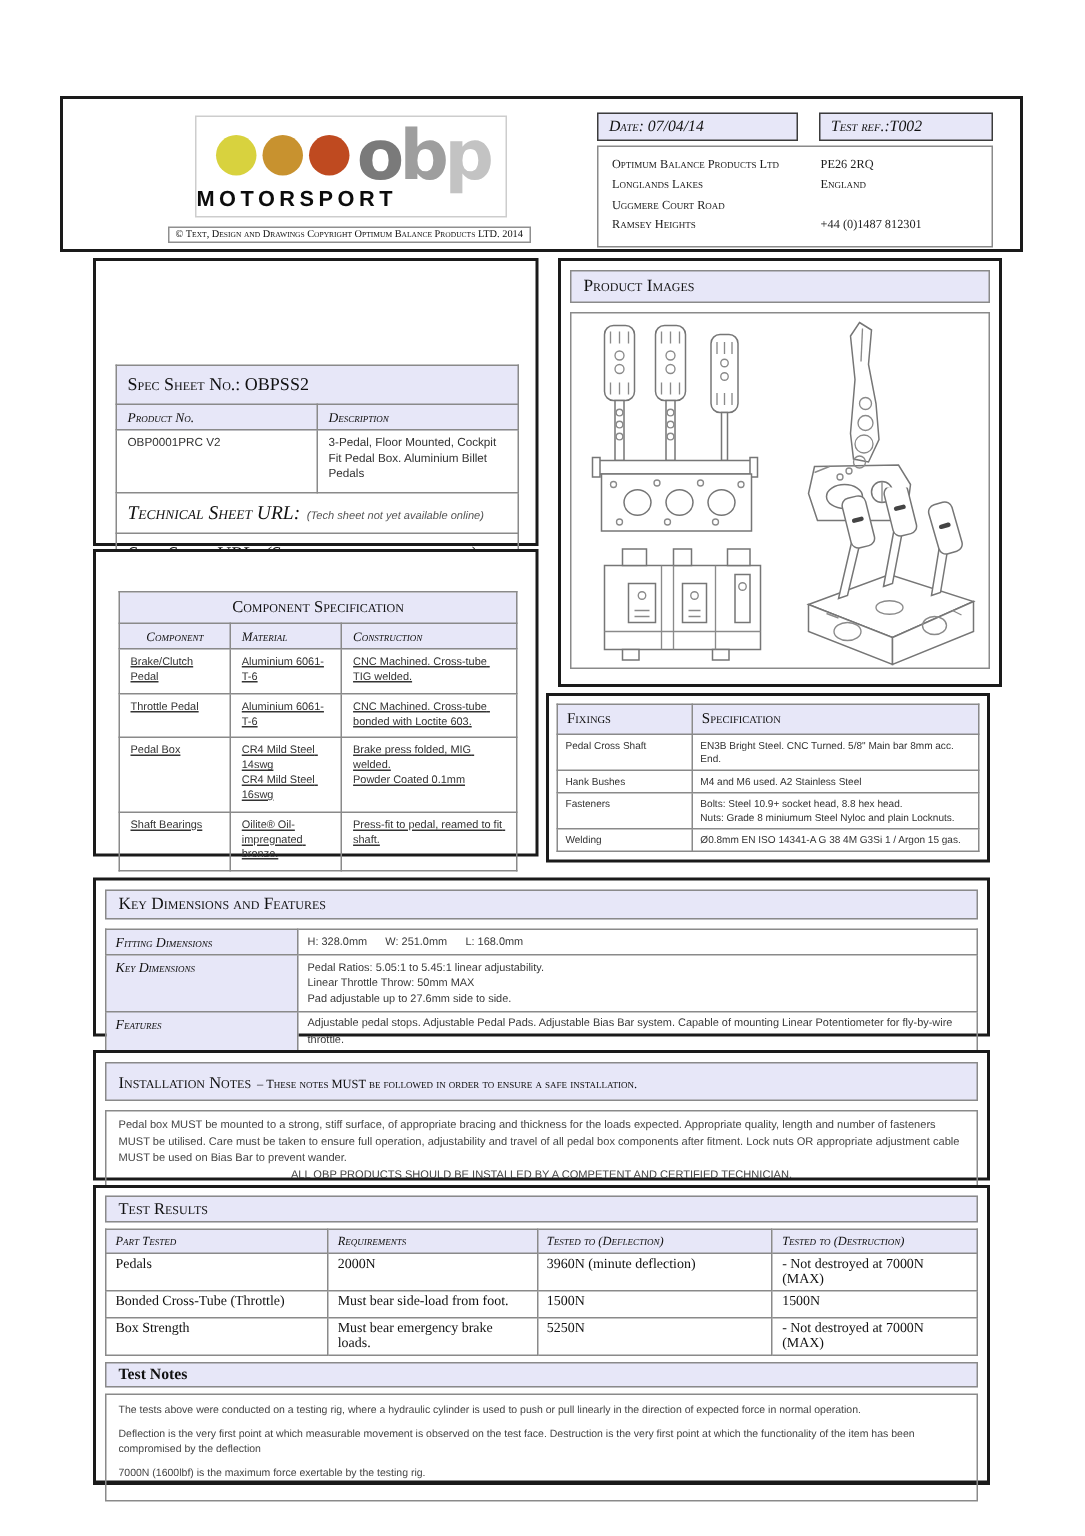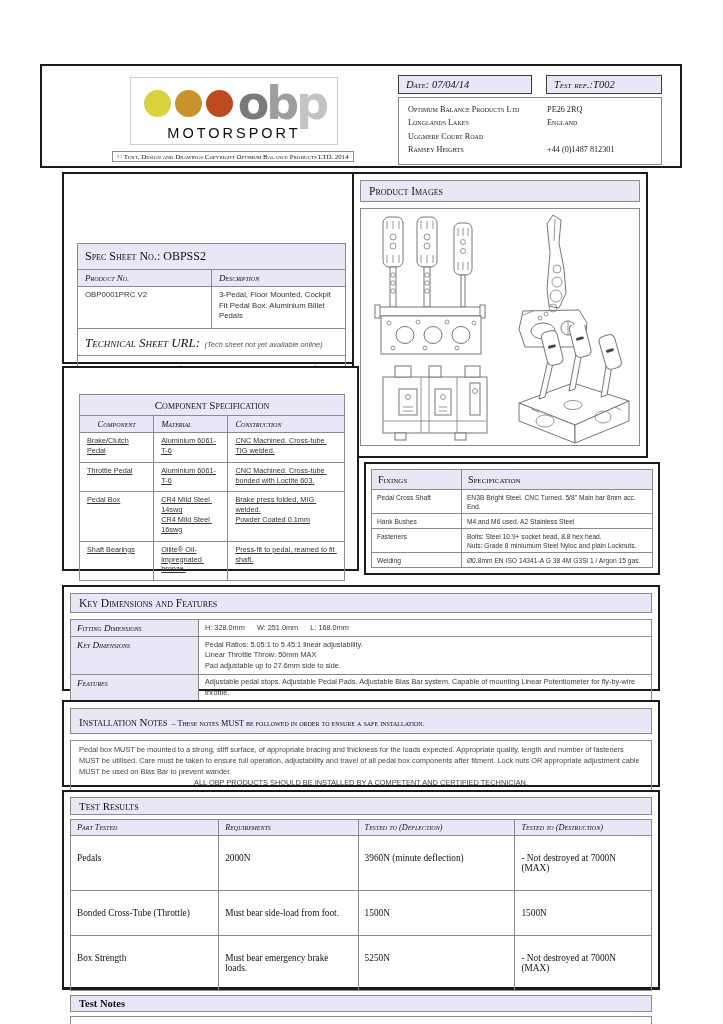--- a/index.html
+++ b/index.html
@@ -11,21 +11,21 @@
 
   .band{ background:var(--lav); border:1px solid var(--gborder);
          font-family:"Liberation Serif",serif; font-variant:small-caps; color:#111; }
 
   
   #header-box{ left:40px; top:64px; width:642px; height:104px; }
   .logo-wrap{ position:absolute; left:88px; top:11px; width:208px; height:68px; border:1px solid #cdcdcd; }
   .logo-row{ display:flex; align-items:center; justify-content:center; height:44px; margin-top:3px; }
   .dot{ width:27px; height:27px; border-radius:50%; margin:0 2px; }
   .obp-text{ font-family:"DejaVu Sans",sans-serif; font-weight:bold; font-size:46px; line-height:34px; letter-spacing:-3px; margin-left:3px; }
-  .motorsport{ text-align:center; font-weight:normal; font-size:14.5px; letter-spacing:3px; color:#0c0c0c; }
+  .motorsport{ font-weight:bold; font-size:14.5px; letter-spacing:3px; color:#0c0c0c; }
   .copyright{ position:absolute; left:70px; top:85px; border:1px solid #8f8f8f; padding:1px 4px;
               font-family:"Liberation Serif",serif; font-variant:small-caps; font-size:6.9px; color:#111; }
   .info{ position:absolute; left:356px; top:9px; width:264px; }
   .info-top{ display:flex; gap:14px; margin-bottom:3px; }
   .info-cell{ border:1px solid #3c3c3c; background:var(--lav); font-family:"Liberation Serif",serif;
               font-style:italic; font-variant:small-caps; font-size:10.5px; padding:3px 7px; color:#111; }
   .info-cell.date{ flex:1.18; } .info-cell.ref{ flex:1; }
   .info-addr{ border:1px solid var(--gborder); display:flex; padding:5px 9px 8px;
               font-family:"Liberation Serif",serif; font-variant:small-caps; font-size:8.2px; line-height:1.62; color:#1c1c1c; }
   .addr-col1{ width:57%; } .addr-col2{ width:43%; }
@@ -48,21 +48,21 @@
   .url-value{ font-style:italic; font-size:7.4px; color:#555; }
 
   
   #component-box{ left:62px; top:366px; width:297px; height:205px; }
   .comp-table{ position:absolute; left:15px; top:26px; width:266px; }
   .comp-table .title-cell{ text-align:center; font-size:11px; padding:4px; }
   .comp-table .hcell{ font-size:8.6px; }
   .comp-table .bcell{ font-size:7.3px;text-decoration:underline; }
 
   
-  #images-box{ left:352px; top:172px; width:296px; height:286px; }
+  #images-box{ left:372px; top:172px; width:296px; height:286px; }
   #images-band{ margin:6px; padding:4px 8px; font-size:11.5px; }
   #drawing-area{ margin:0 6px 6px; border:1px solid var(--gborder); position:relative; height:238px; background:#fff; }
   #drawing-area svg{ position:absolute; }
 
   
   #fixings-box{ left:364px; top:462px; width:296px; height:113px; }
   .fix-table{ margin:5px; width:calc(100% - 10px); }
   .fix-table .fhcell{ background:var(--lav); border:1px solid var(--gborder); font-family:"Liberation Serif",serif;
                       font-variant:small-caps; font-size:10px; padding:4px 6px; color:#111; }
   .fix-table .bcell{ font-size:6.7px; padding:2.5px 5px; }
@@ -81,21 +81,21 @@
   .inst-t1{ font-size:11px; } .inst-t2{ font-size:8.3px; }
   .inst-body{ margin:0 6px 6px; border:1px solid var(--gborder); padding:3px 8px 4px;
               font-size:7.4px; color:#444; line-height:1.5; }
   .inst-body .center-line{ text-align:center; }
 
   
   #test-box{ left:62px; top:790px; width:598px; height:200px; border-bottom-width:3px; }
   .tr-band{ margin:5px 6px 4px; padding:2px 8px; font-size:11px; }
   .tr-table{ margin:0 6px; width:calc(100% - 12px); }
   .tr-table .hcell{ font-size:8.3px; padding:3px 6px; }
-  .tr-table .tcell{ font-family:"Liberation Serif",serif; font-size:9.3px; color:#111; padding:17px 6px; }
+  .tr-table .tcell{ font-family:"Liberation Serif",serif; font-size:9.3px; color:#111; padding:2px 6px; }
   .tn-band{ margin:4px 6px; padding:2px 8px; font-family:"Liberation Serif",serif; font-variant:normal;
             font-weight:600; font-size:10.5px; }
   .tn-body{ margin:0 6px 6px; border:1px solid var(--gborder); padding:3px 8px 5px;
             font-size:7px; color:#444; line-height:1.45; }
   .tn-body p{ margin:3px 0 6px; }
 </style>
 </head>
 <body>
 
 <div class="page">

